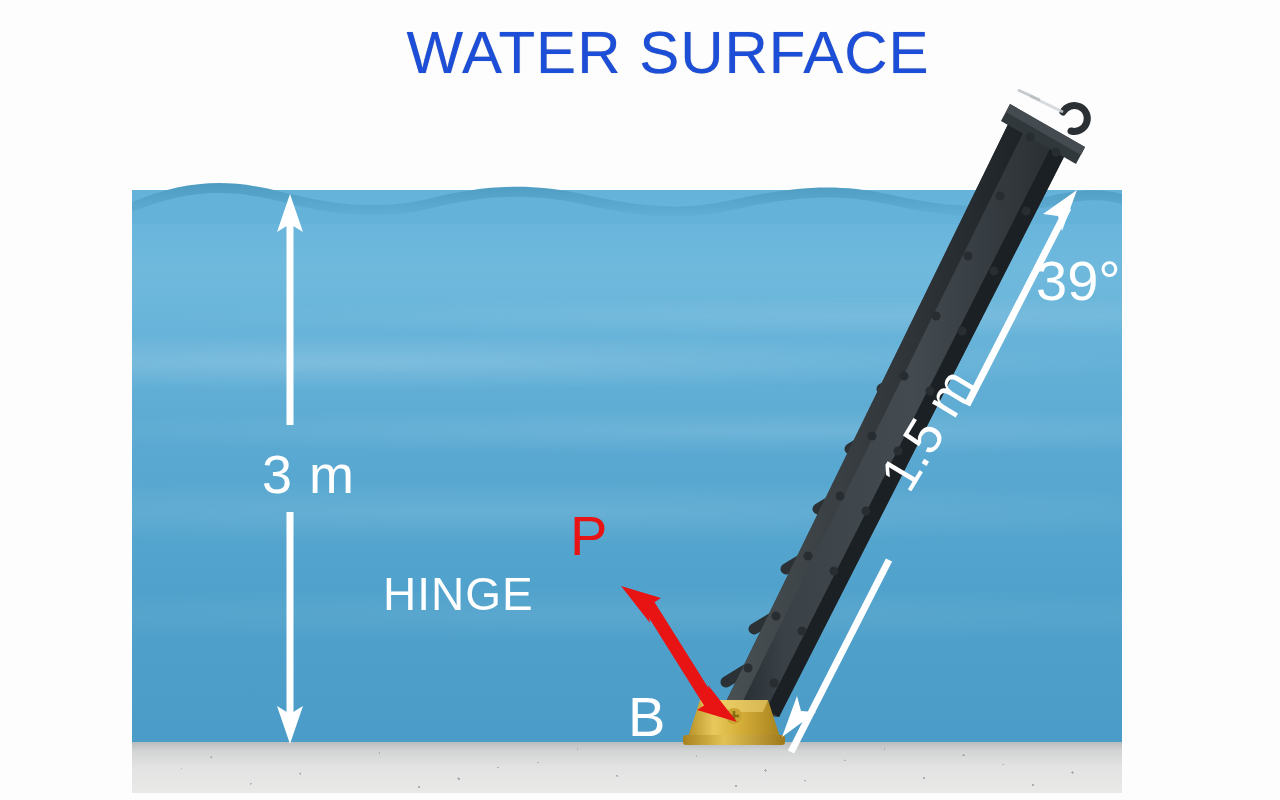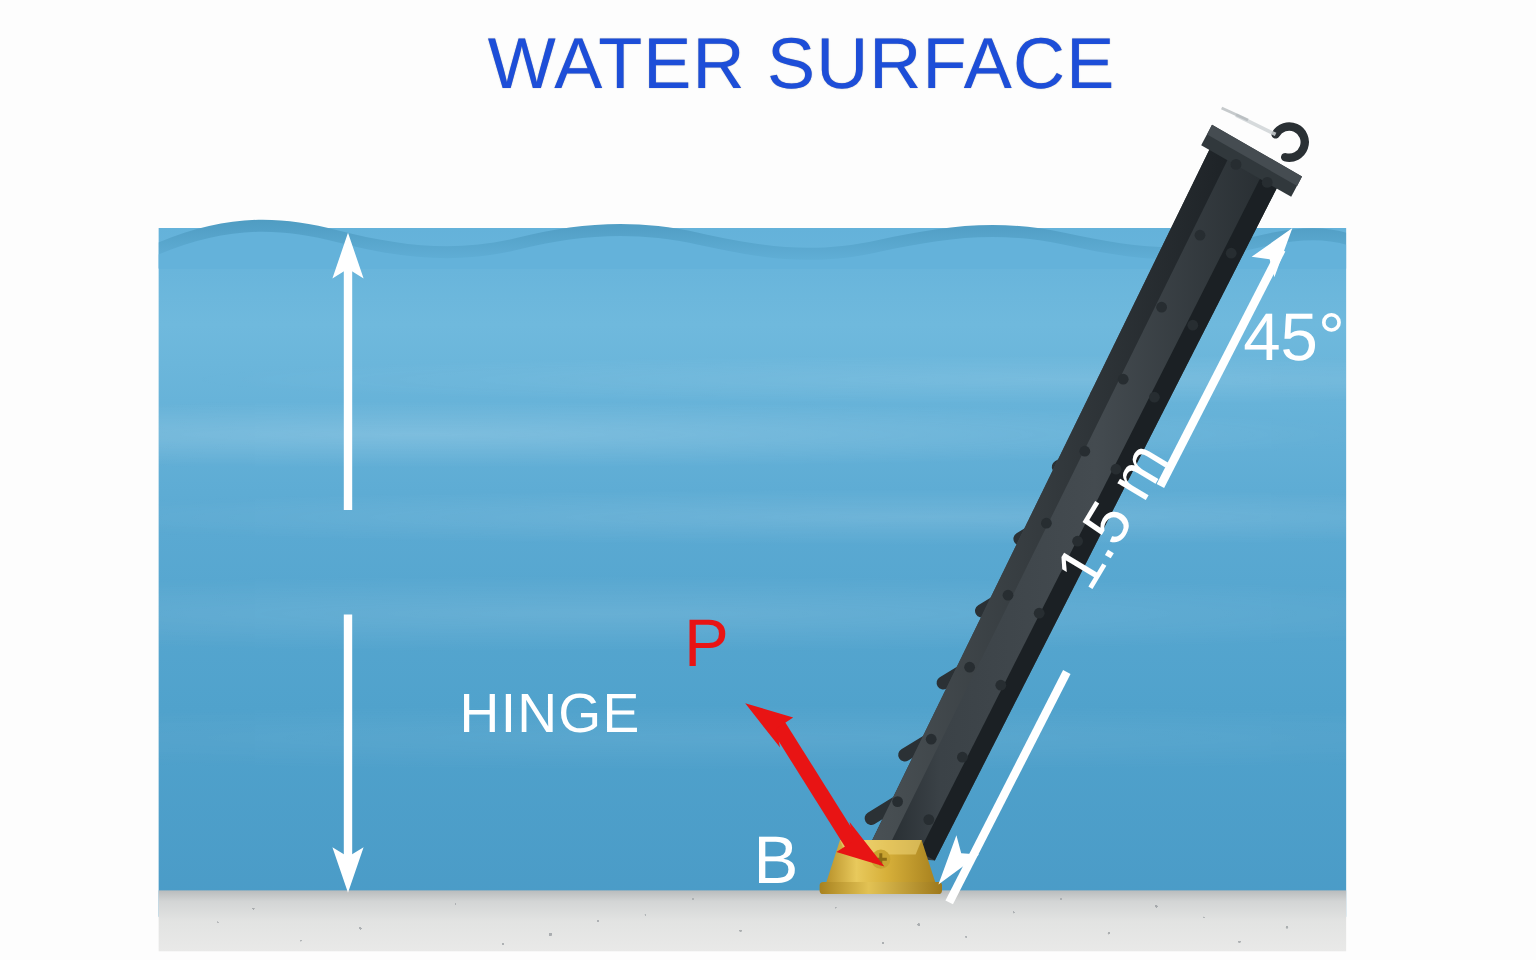--- a/index.html
+++ b/index.html
@@ -226,22 +226,23 @@
       <polygon points="782,737 816,712 801,711 797,696" stroke="none"></polygon>
     </g>
 
     <g stroke="#e81414" fill="#e81414">
       <line x1="648" y1="604" x2="712" y2="706" stroke-width="13" stroke-linecap="butt"></line>
       <polygon points="621,586 661,598 647,607 650,623" stroke="none"></polygon>
       <polygon points="737,722 697,710 711,701 708,685" stroke="none"></polygon>
     </g>
   </svg>
 
-
-  <div class="lbl lbl-white" id="angle-label">45°</div>
+  <div class="lbl lbl-white" id="depth-label">3 m</div>
+
+  <div class="lbl lbl-white" id="angle-label">39°</div>
 
   <div class="lbl lbl-white" id="length-label">1.5 m</div>
 
   <div class="lbl lbl-white" id="hinge-label">HINGE</div>
 
   <div class="lbl lbl-red" id="p-label">P</div>
 
   <div class="lbl lbl-white" id="b-label">B</div>
 
 </div>

